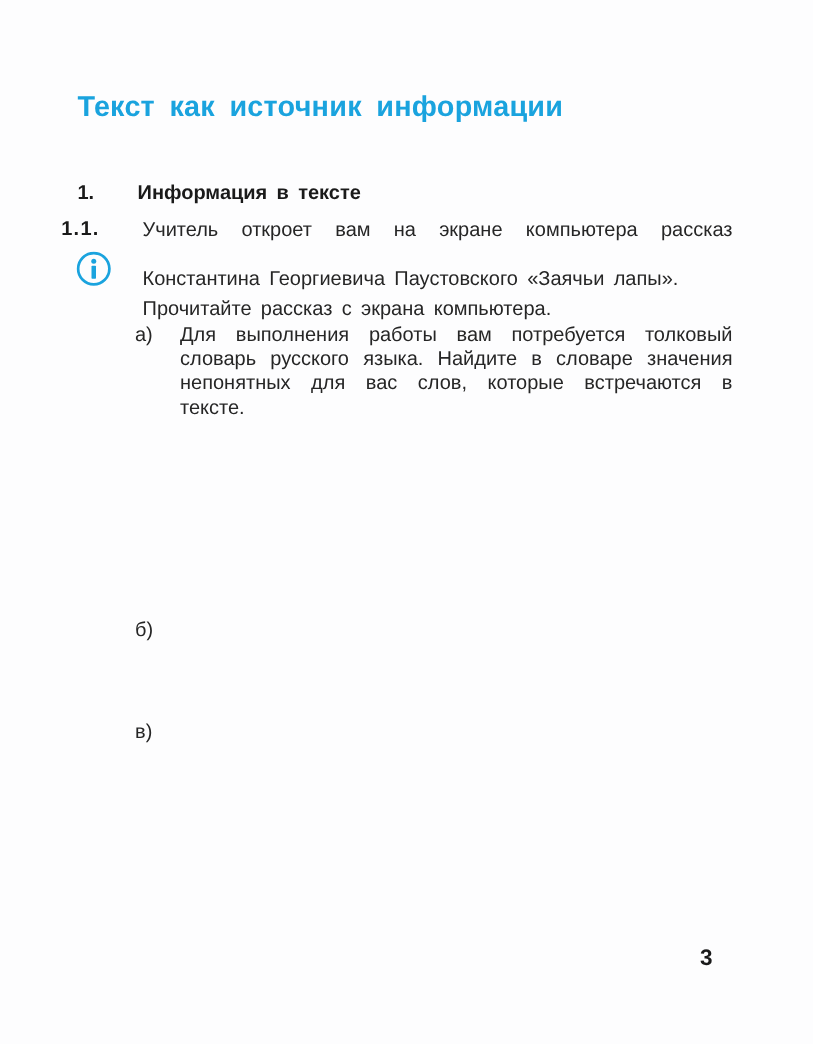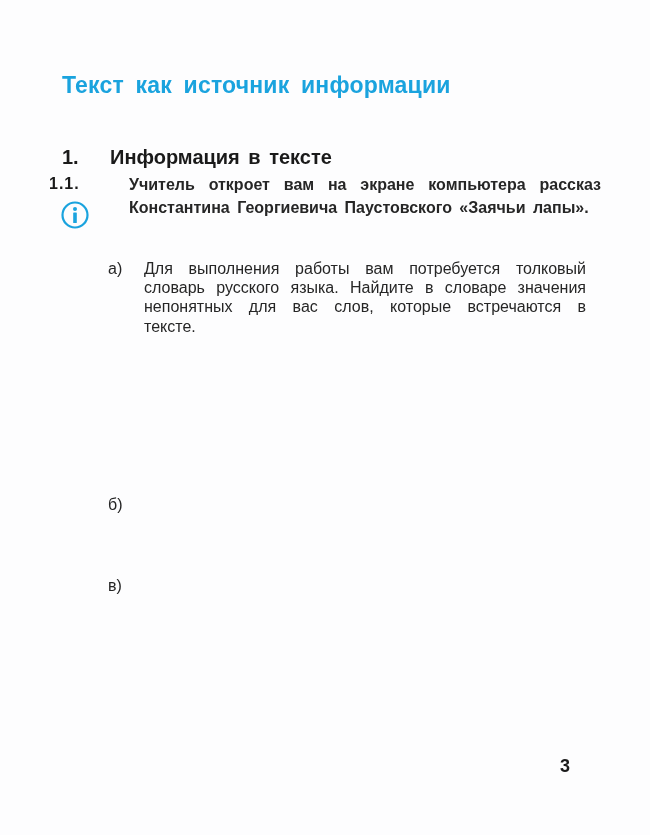--- a/index.html
+++ b/index.html
@@ -16,21 +16,21 @@
       left: 62px; top: 72px;
       font-size: 23px; font-weight: bold;
       color: #1aa3de;
       word-spacing: 5px;
       letter-spacing: 0.2px;
       text-align: right;
     }
     .section-heading {
       position: absolute;
       left: 62px; top: 146px;
-      font-size: 20px; font-weight: bold;
+      font-size: 16px; font-weight: bold;
       color: #1a1a1a;
       word-spacing: 3px;
     }
     .section-heading .num { display: inline-block; width: 48px; }
     .task-num {
       position: absolute;
       left: 49px; top: 175px;
       font-size: 16px; font-weight: bold;
       letter-spacing: 1px;
       color: #1a1a1a;
@@ -42,21 +42,21 @@
     }
     .para {
       position: absolute;
       font-size: 16px;
       line-height: 19px;
       text-align: justify;
       text-align-last: left;
       word-spacing: 3px;
       color: #262626;
     }
-    .task-text { left: 129px; top: 175px; width: 472px; font-weight: bold; }
+    .task-text { left: 114px; top: 175px; width: 472px; }
     .task-text .line { display: block; }
     .sub-item {
       position: absolute;
       left: 108px;
       width: 478px;
       font-size: 16px;
       line-height: 19.2px;
       color: #262626;
     }
     .sub-item .marker {
@@ -87,21 +87,22 @@
 <div class="task-num">1.1.</div>
 
 <svg class="info-icon" viewBox="0 0 28 28">
   <circle cx="14" cy="14" r="12.5" fill="none" stroke="#1aa3de" stroke-width="2.2"></circle>
   <circle cx="14" cy="8" r="2" fill="#1aa3de"></circle>
   <rect x="12.2" y="11.5" width="3.6" height="10.5" rx="0.6" fill="#1aa3de"></rect>
 </svg>
 
 <div class="para task-text">
   <span class="line" style="text-align:justify;text-align-last:justify;">Учитель откроет вам на экране компьютера рассказ</span>
-  <span class="line" style="margin-top:4px;">Константина Георгиевича Паустовского «Заячьи лапы».</span>
+  <span class="line" style="margin-top:20px;">Константина Георгиевича Паустовского «Заячьи лапы».</span>
+  <span class="line" style="margin-top:5px;">Прочитайте рассказ с экрана компьютера.</span>
 </div>
 
 <div class="sub-item" style="top:259px;">
   <span class="marker">а)</span>
   <div class="body">
     <p>Для выполнения работы вам потребуется толковый словарь русского языка. Найдите в словаре значения непонятных для вас слов, которые встречаются в тексте.</p>
   </div>
 </div>
 
 <div class="sub-item" style="top:495px;">

